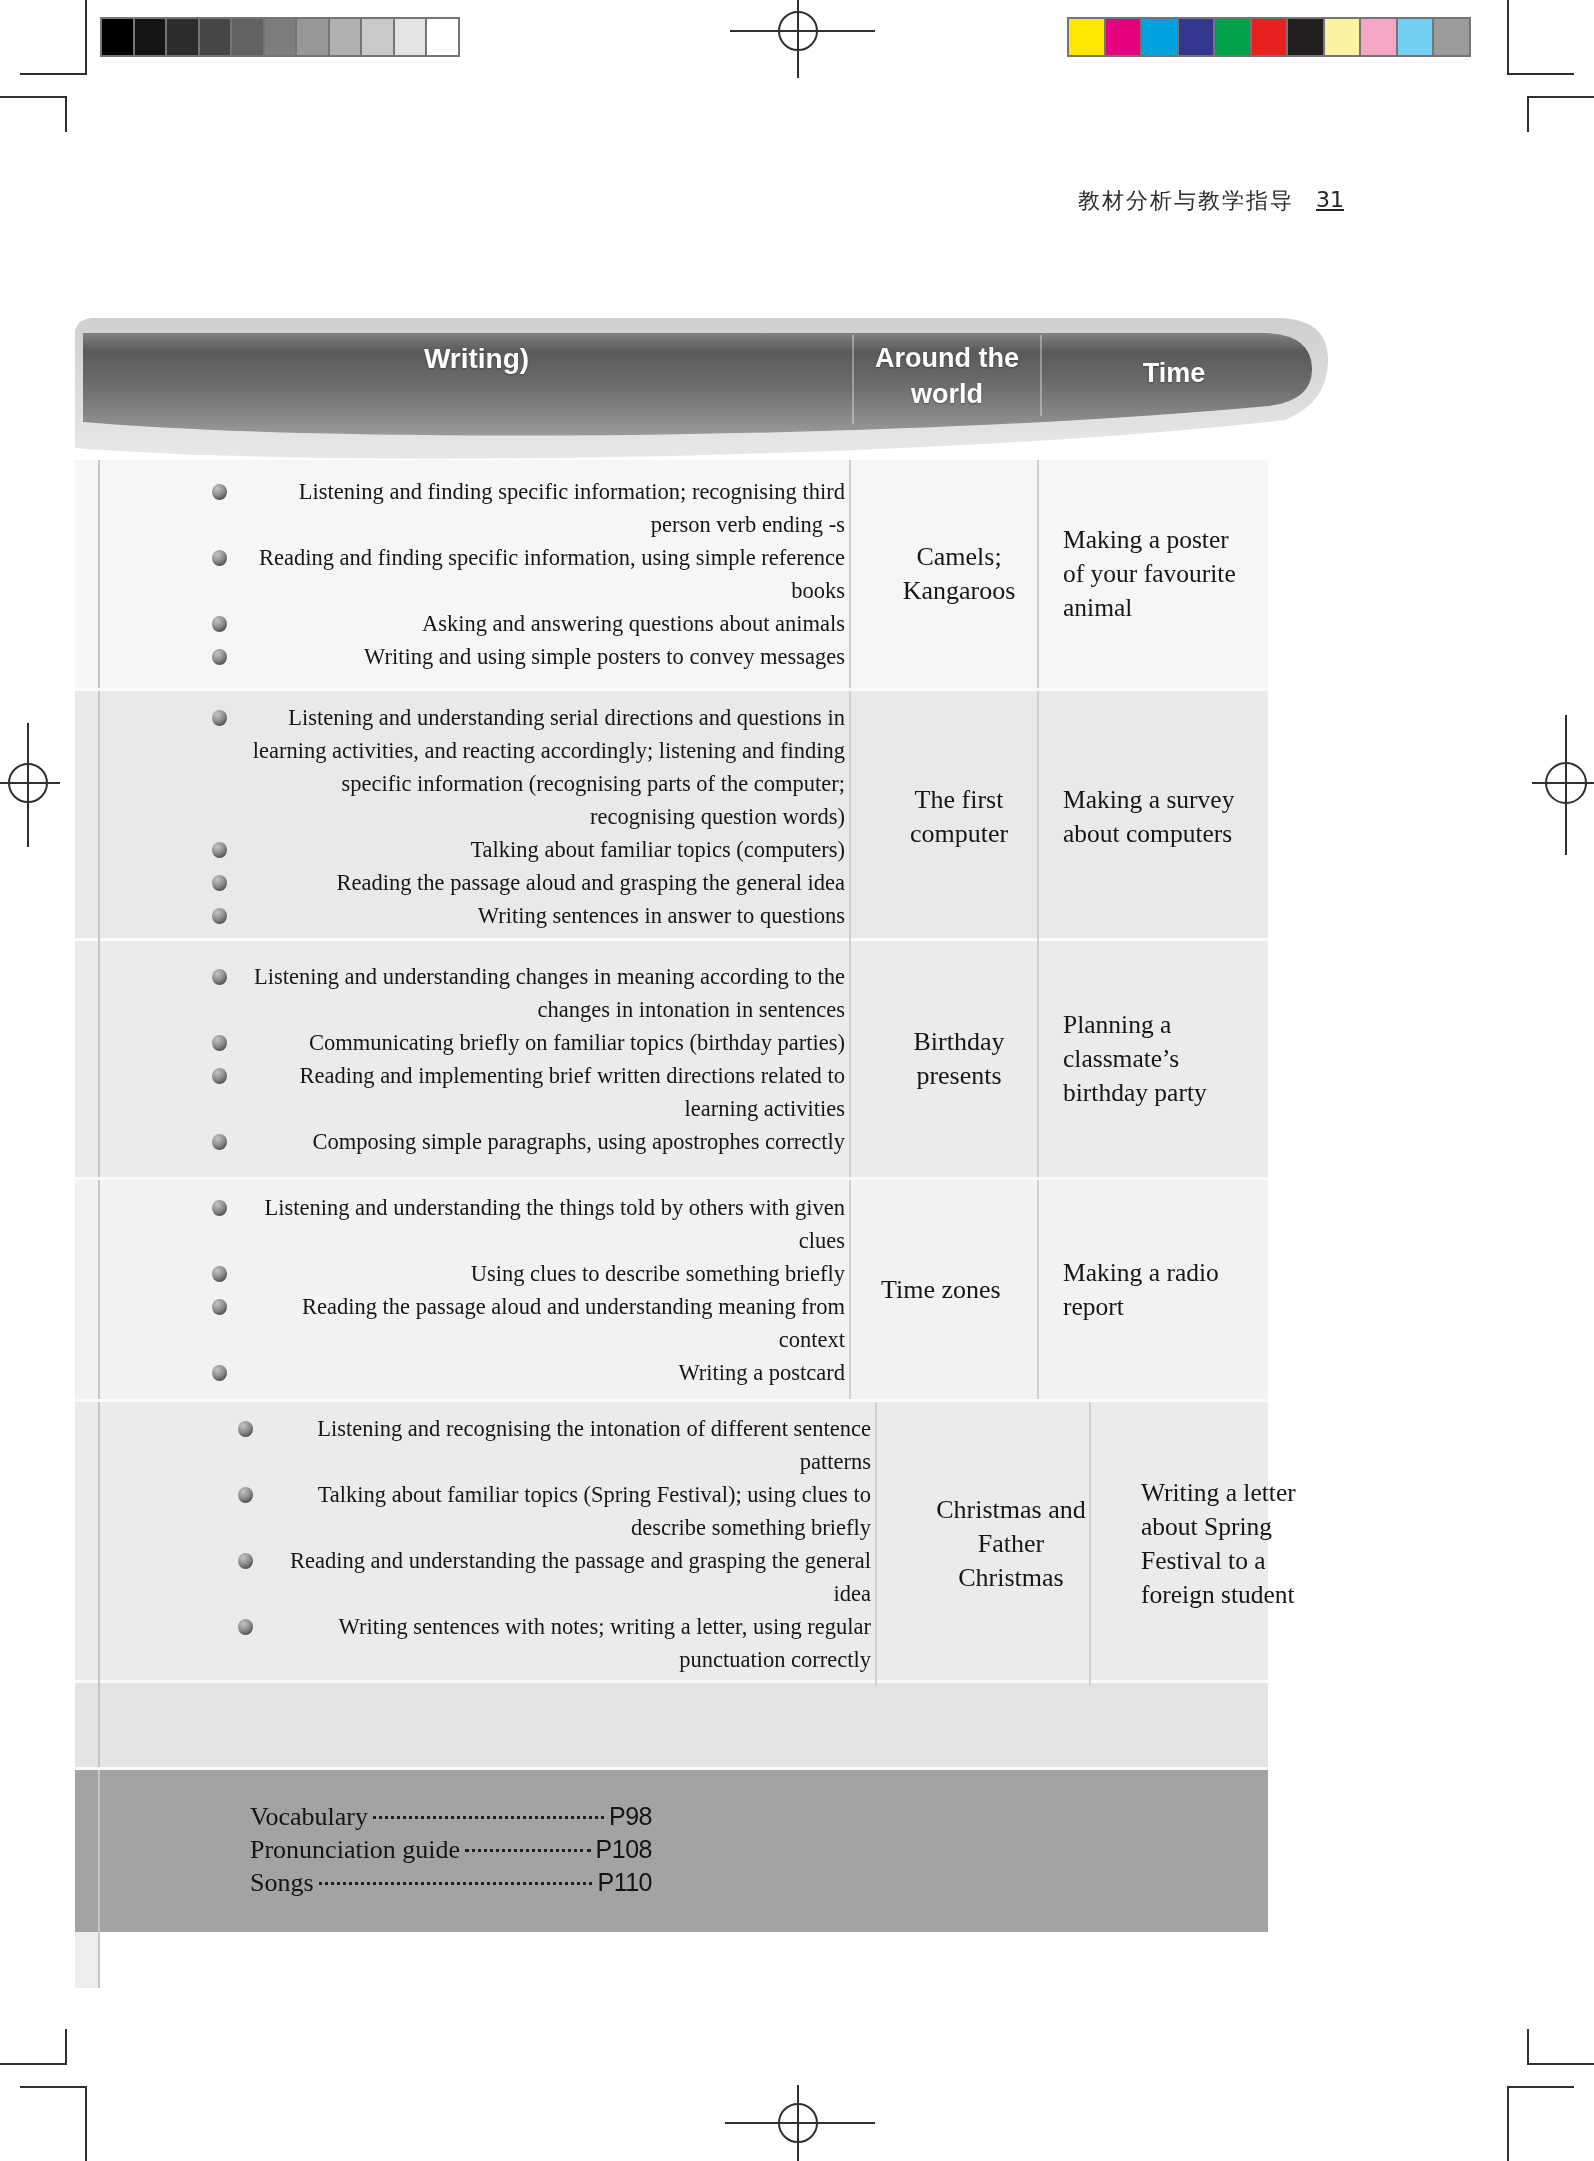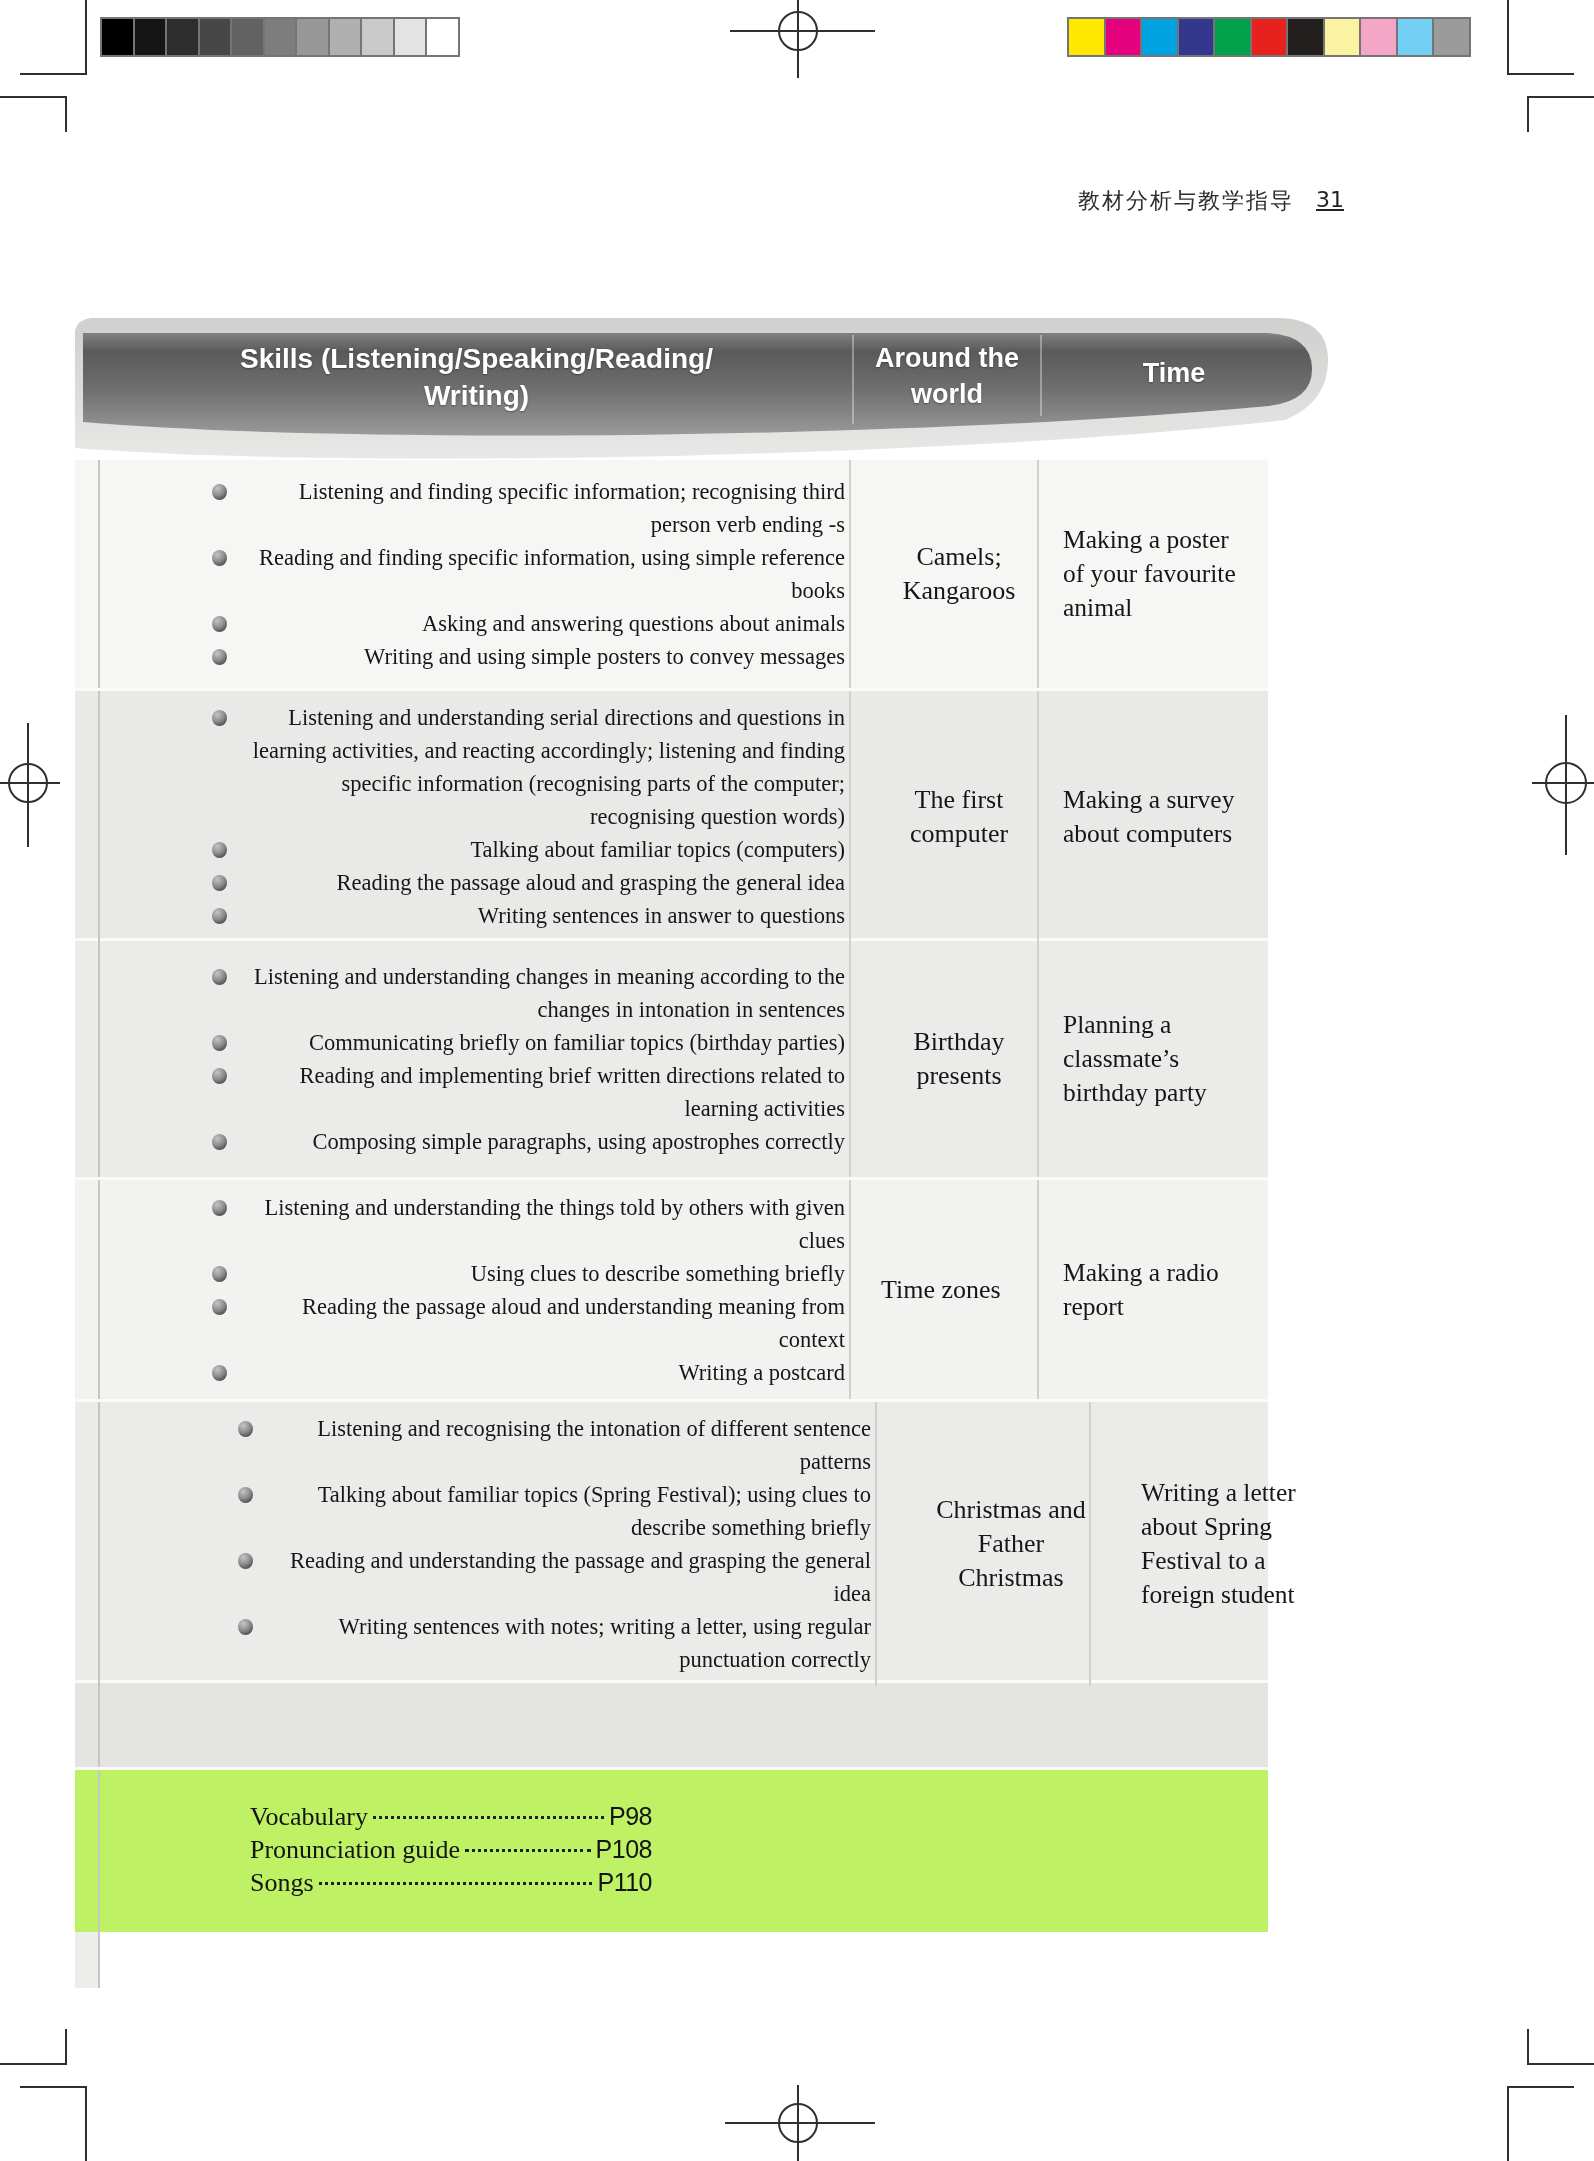--- a/index.html
+++ b/index.html
@@ -51,21 +51,21 @@
       border-radius:50%;
       background:radial-gradient(circle at 35% 28%, #c4c4c4 0%, #8e8e8e 45%, #4d4d4d 80%); }
   .cell-world { border-right:2px solid #d0d0cf; display:flex; align-items:center;
                 box-sizing:border-box; padding-left:30px; 
                 font-size:26px; line-height:34px; color:#161616;text-align:center; }
   .cell-task  { display:flex; align-items:center; box-sizing:border-box;
                 padding:0 14px 0 24px; font-size:25.5px; line-height:34px; color:#161616; }
 
   .row-spacer { height:87px; background:#e4e4e3; border-top:3px solid #fafaf9;
                 display:grid; grid-template-columns:25px 1168px; width:1193px; box-sizing:border-box; }
-  .row-appendix { height:165px; background:#bef264; border-top:3px solid #fafaf9;
+  .row-appendix { height:165px; background:#a3a3a3; border-top:3px solid #fafaf9;
                   display:grid; grid-template-columns:25px 1168px; width:1193px; box-sizing:border-box; }
   .appendix-box { padding:30px 0 0 150px; }
   .app-line { display:flex; align-items:baseline; width:402px; font-size:26px; line-height:33px; color:#141414; }
   .leader { flex:1; border-bottom:3px dotted #1f1f1f; margin:0 5px; transform:translateY(-6px); min-width:20px; }
   .app-page { font-family:"Liberation Sans", sans-serif; font-size:25px; letter-spacing:-0.5px; color:#141414; }
 
   .gutter-tail { position:absolute; left:75px; top:1932px; width:25px; height:56px;
                  background:#ededec; border-right:2px solid #c6c6c5; box-sizing:border-box; }
 </style>
 </head>
@@ -160,21 +160,20 @@
           <stop offset="1" stop-color="#e8e8e7"></stop>
         </linearGradient>
       </defs>
       <path fill="url(#gBg)" d="M 16,0 H 1206 Q 1252,2 1253,40 Q 1254,84 1210,102 Q 980,128 600,138 Q 210,146 0,130 L 0,12 Q 4,1 16,0 Z"></path>
       <path fill="url(#gHdr)" d="M 8,15 H 1192 Q 1236,17 1237,50 Q 1238,82 1194,88 Q 930,112 560,117 Q 200,120 8,104 Z"></path>
       <line x1="778" y1="17" x2="778" y2="106" stroke="rgba(255,255,255,0.35)" stroke-width="2"></line>
       <line x1="966" y1="17" x2="966" y2="98" stroke="rgba(255,255,255,0.35)" stroke-width="2"></line>
     </svg>
 
     <div class="hdr-label hdr-skills">
-      <div>Skills (Listening/Speaking/Reading/</div>
       <div>Writing)</div>
     </div>
     <div class="hdr-label hdr-world">
       <div>Around the</div>
       <div>world</div>
     </div>
     <div class="hdr-label hdr-task">
       <div>Time</div>
     </div>
 

